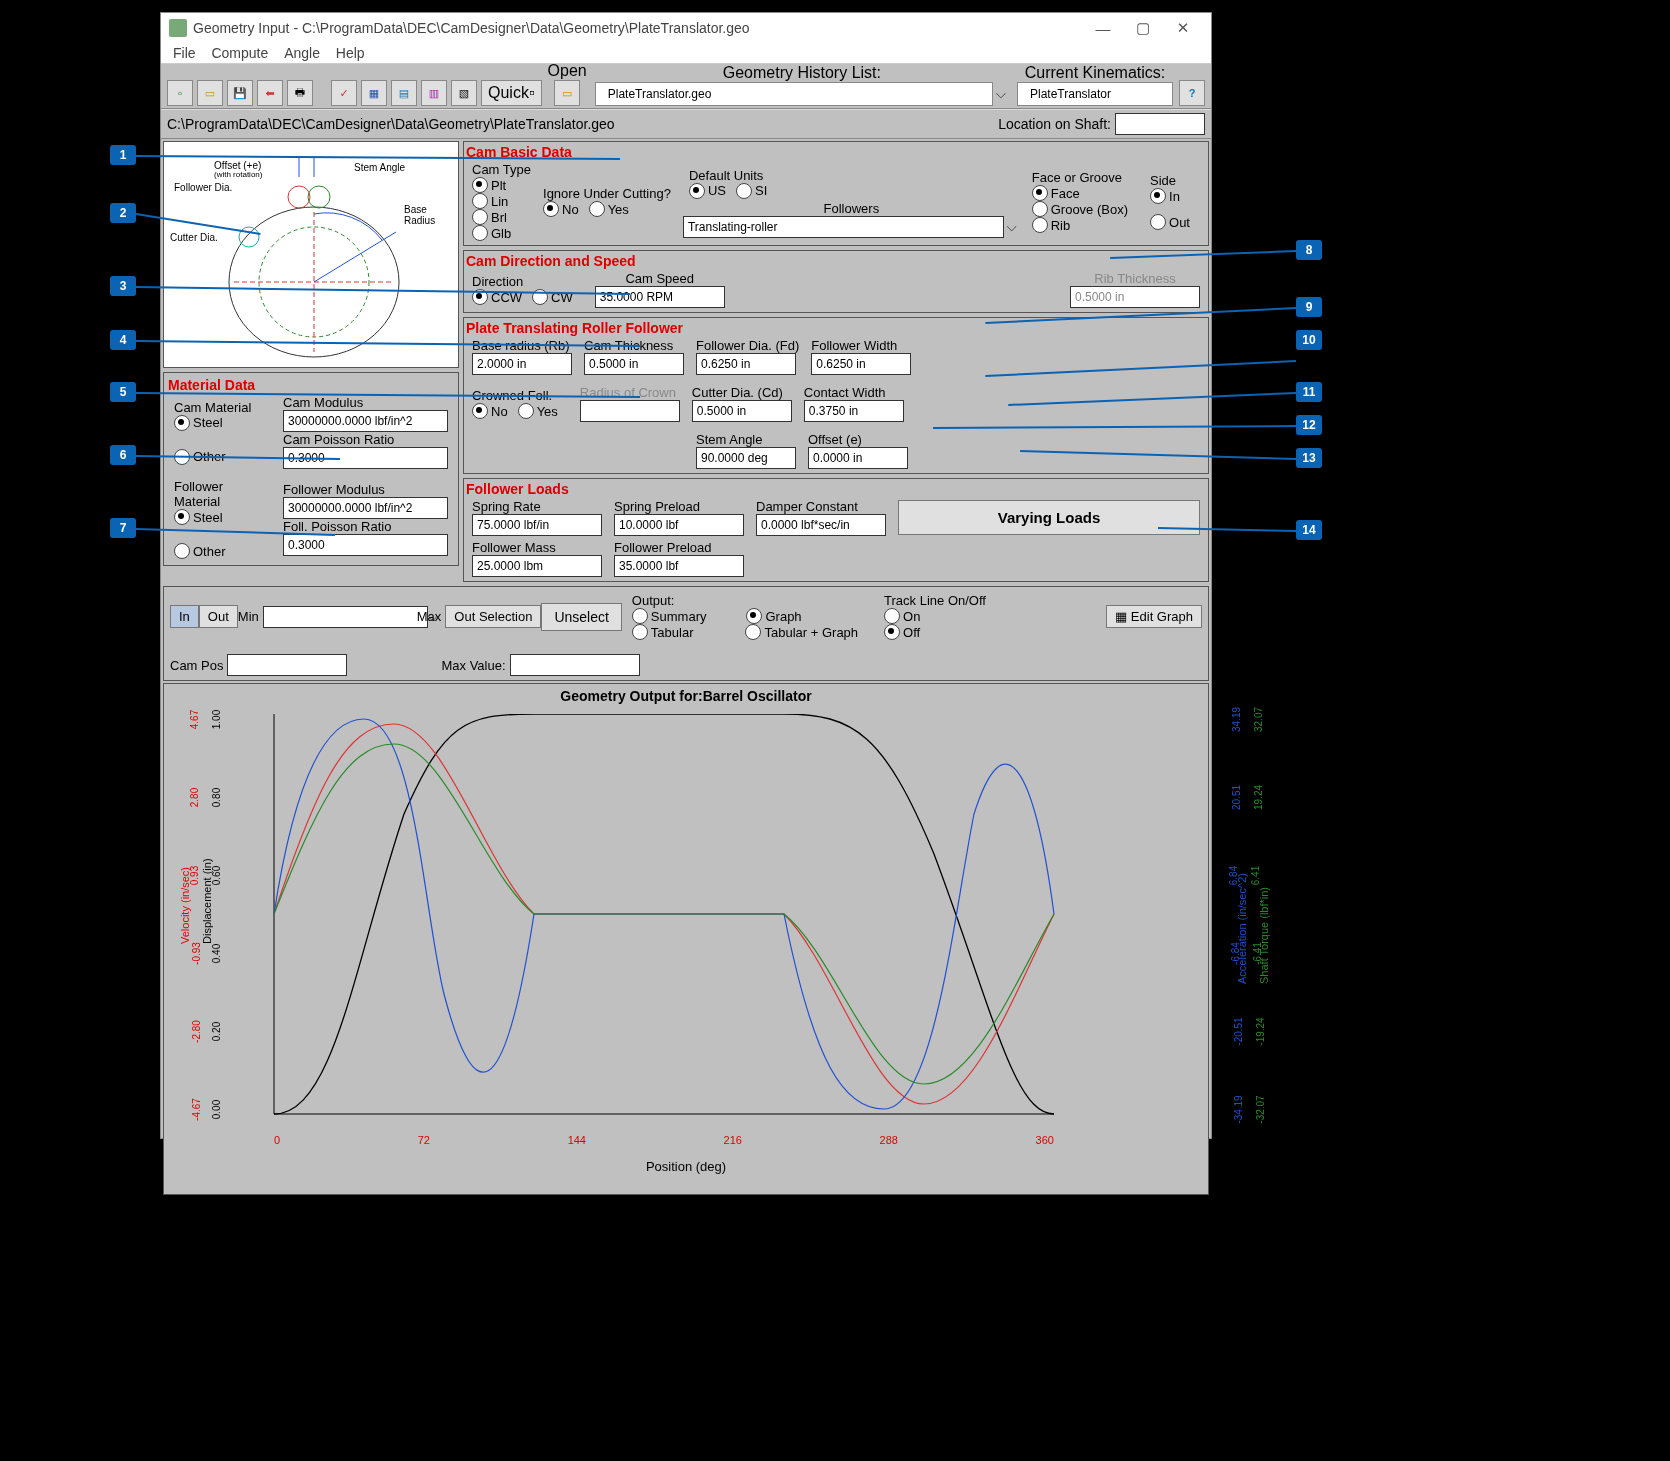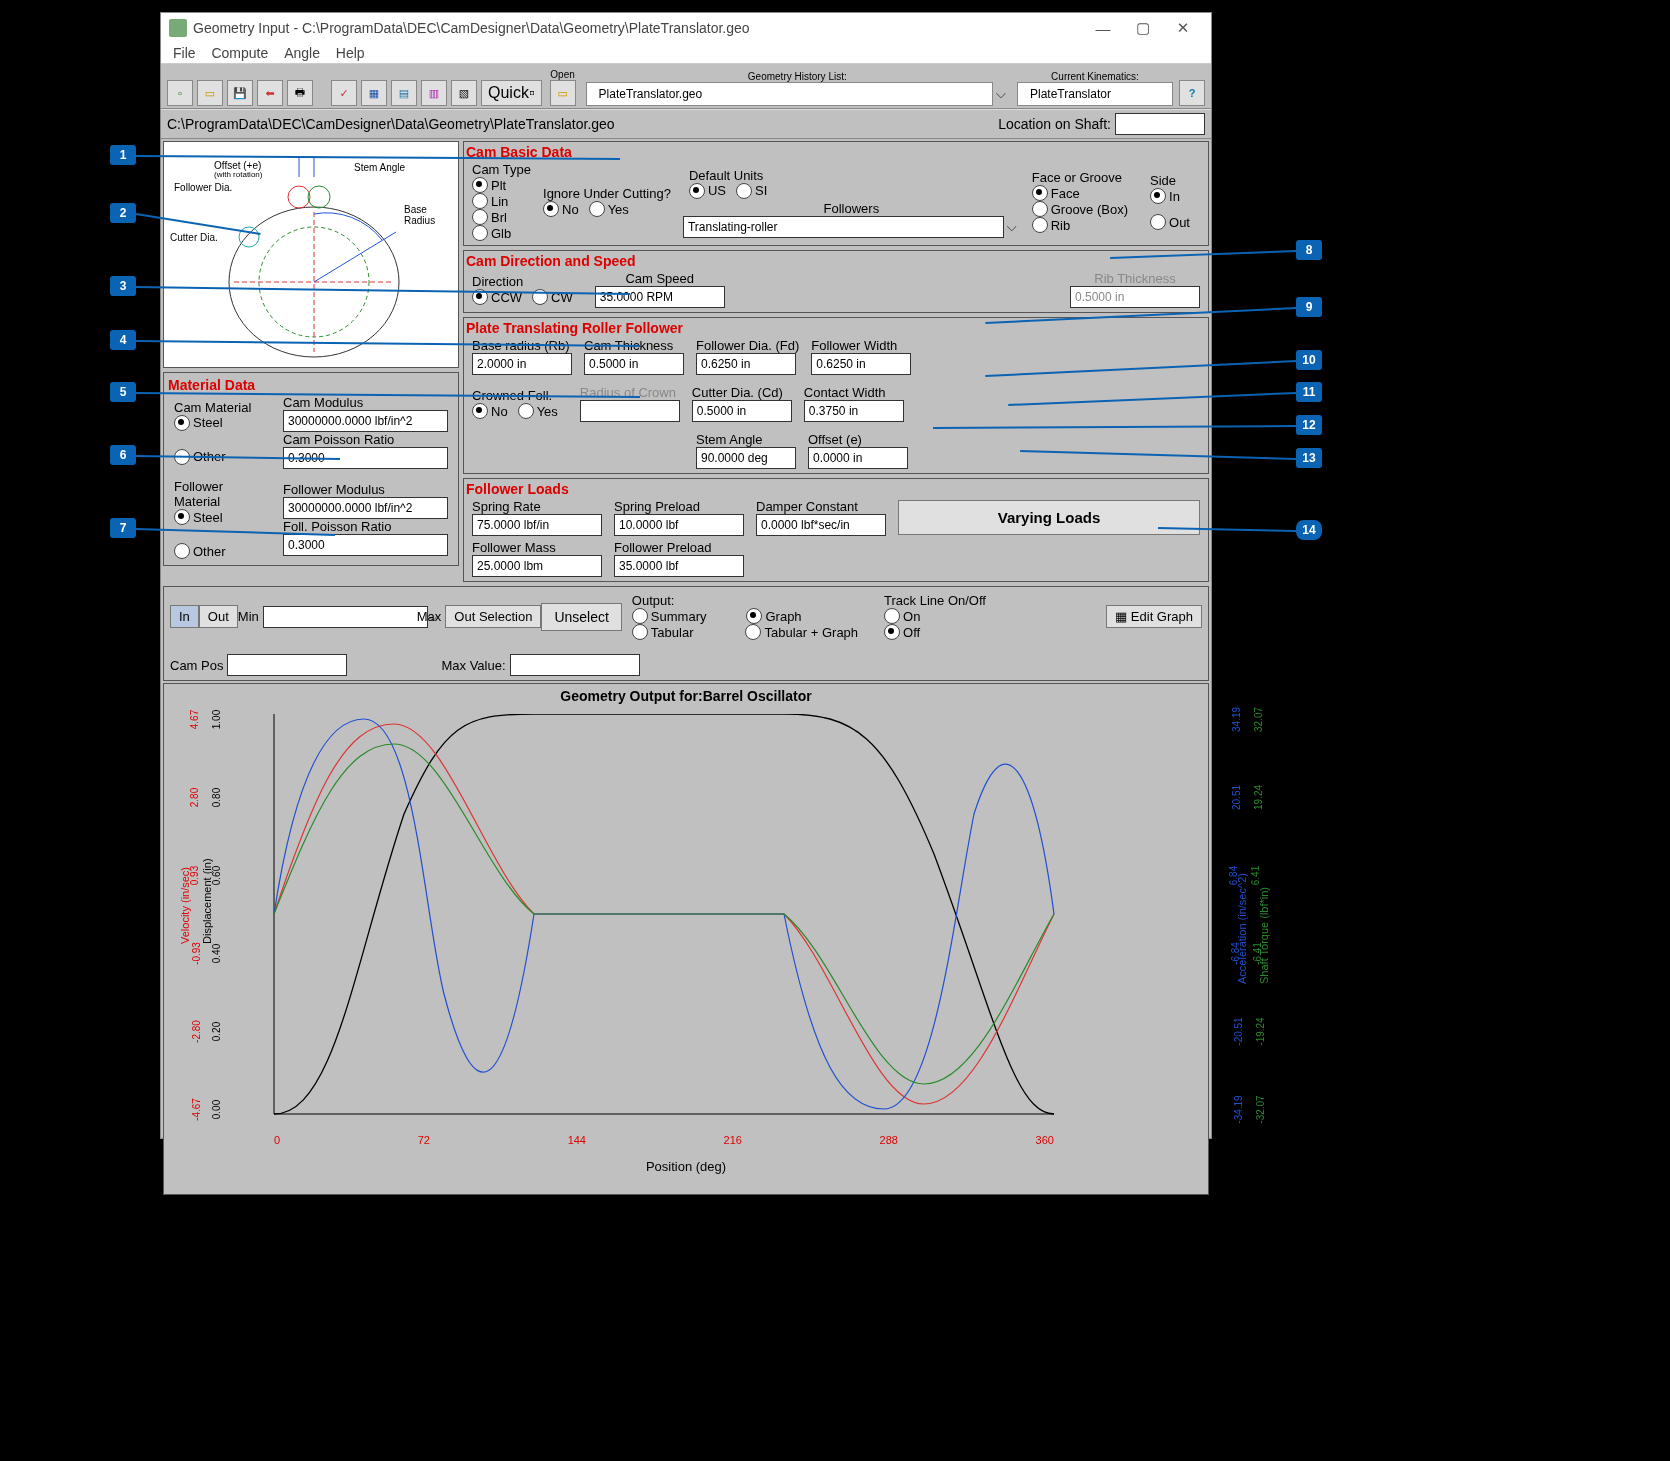--- a/index.html
+++ b/index.html
@@ -7,21 +7,21 @@
 .app-window{position:absolute;left:160px;top:12px;width:1050px;height:1125px;background:#c0c0c0;border:1px solid #888}
 .titlebar{display:flex;align-items:center;height:30px;background:#fff;padding:0 8px}
 .titlebar .icon-logo{width:18px;height:18px;background:#7a7;border-radius:2px;display:inline-block;margin-right:6px}
 .title-text{flex:1;font-size:14px;color:#444}
 .winbtn{width:40px;height:24px;display:flex;align-items:center;justify-content:center;color:#555;font-size:15px;font-family:Arial}
 .menubar{background:#fff;padding:2px 8px;font-size:14px;color:#444;border-bottom:1px solid #ccc}
 .menubar span{margin-right:4px;padding:2px 4px}
 .toolbar{display:flex;align-items:flex-end;background:#c0c0c0;padding:2px 4px;border-bottom:1px solid #888;height:40px}
 .tbtn{width:24px;height:24px;background:#e0e0e0;border:1px solid #888;margin:0 2px;display:inline-flex;align-items:center;justify-content:center;font-size:11px}
 .tbtnq{height:24px;background:#e0e0e0;border:1px solid #888;margin:0 2px;padding:0 6px;display:inline-flex;align-items:center;font-size:16px}
-.tlabel{font-size:10px;display:block;text-align:center}
+.tlabel{font-size:16px;display:block;text-align:center}
 .tfield{height:20px;border:1px solid #888;background:#fff;font-size:12px;padding:1px 12px}
 .tcol{display:flex;flex-direction:column;align-items:center;margin:0 4px}
 .pathbar{padding:3px 6px;font-size:14px;border-top:1px solid #ddd;border-bottom:1px solid #888;background:#c0c0c0;display:flex;align-items:center}
 .pathbar .locinput{margin-left:auto}
 .main{display:flex;flex-direction:row;flex-wrap:wrap}
 .panel{border:1px solid #555;margin:2px;background:#c0c0c0}
 .leftcol{display:flex;flex-direction:column;width:300px}
 .rightcol{display:flex;flex-direction:column;flex:1}
 .section-title{color:#d00;font-weight:bold;text-align:left;font-size:14px}
 .row{display:flex;flex-direction:row;align-items:center}
@@ -513,25 +513,25 @@
       <div class="callout" style="left: 110px; top: 382px;">5</div>
       <div class="line" style="left: 136px; top: 392px; width: 504.016px; transform: rotate(0.454719deg);"></div>
       <div class="callout" style="left: 110px; top: 445px;">6</div>
       <div class="line" style="left: 136px; top: 455px; width: 204.022px; transform: rotate(0.842524deg);"></div>
       <div class="callout" style="left: 110px; top: 518px;">7</div>
       <div class="line" style="left: 136px; top: 528px; width: 199.09px; transform: rotate(1.72699deg);"></div>
       <div class="callout" style="left: 1296px; top: 240px;">8</div>
       <div class="line" style="left: 1296px; top: 250px; width: 186.132px; transform: rotate(177.845deg);"></div>
       <div class="callout" style="left: 1296px; top: 297px;">9</div>
       <div class="line" style="left: 1296px; top: 307px; width: 311.362px; transform: rotate(177.239deg);"></div>
-      <div class="callout" style="left: 1296px; top: 350px;">10</div>
+      <div class="callout" style="left: 1296px; top: 330px;">10</div>
       <div class="line" style="left: 1296px; top: 360px; width: 311.362px; transform: rotate(177.239deg);"></div>
       <div class="callout" style="left: 1296px; top: 382px;">11</div>
       <div class="line" style="left: 1296px; top: 392px; width: 288.25px; transform: rotate(177.614deg);"></div>
       <div class="callout" style="left: 1296px; top: 415px;">12</div>
       <div class="line" style="left: 1296px; top: 425px; width: 363.006px; transform: rotate(179.684deg);"></div>
       <div class="callout" style="left: 1296px; top: 448px;">13</div>
       <div class="line" style="left: 1296px; top: 458px; width: 276.116px; transform: rotate(-178.34deg);"></div>
-      <div class="callout" style="left: 1296px; top: 520px; border-radius: 8px;">14</div>
+      <div class="callout" style="left: 1296px; top: 520px;">14</div>
       <div class="line" style="left: 1296px; top: 530px; width: 138.033px; transform: rotate(-178.755deg);"></div>
     </div>
 
 </div>
 
 </body></html>

